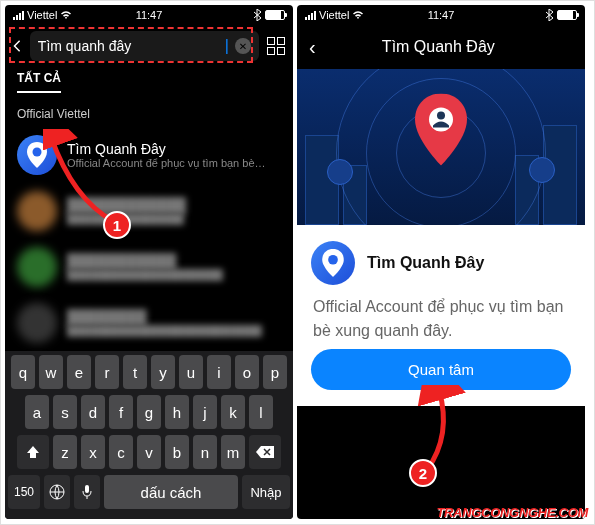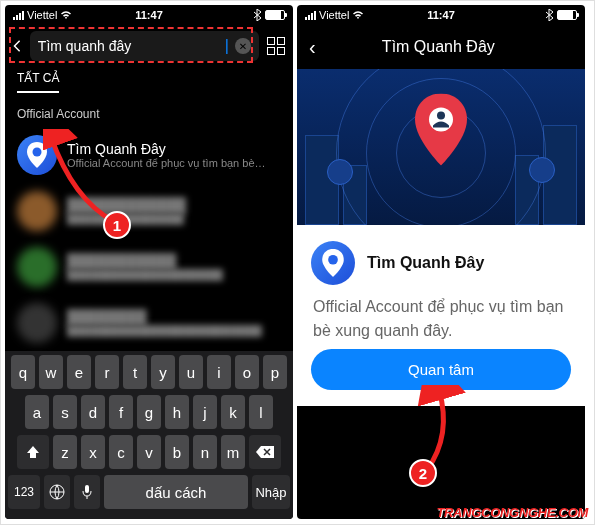--- a/index.html
+++ b/index.html
@@ -1,54 +1,54 @@
 <!DOCTYPE html>
 <html><head>
 <meta charset="utf-8">
 <style>
   * { box-sizing: border-box; margin: 0; padding: 0; font-family: -apple-system, Helvetica, Arial, sans-serif; }
   body { background: #fff; width: 595px; height: 525px; position: relative; border: 1px solid #dedede; }
   .phones { display: flex; gap: 4px; padding: 4px; }
   .phone { width: 288px; height: 514px; background: #000; border-radius: 4px; overflow: hidden; position: relative; }
   .status-bar { display: flex; justify-content: space-between; align-items: center; height: 20px; padding: 0 8px; font-size: 11px; color: #fff; }
   .status-left, .status-right { display: flex; align-items: center; gap: 3px; }
-  .status-center { position: absolute; left: 50%; transform: translateX(-50%); font-weight: 700; }
+  .status-center { position: absolute; left: 50%; transform: translateX(-50%); font-weight: 400; }
   .signal { display: flex; align-items: flex-end; gap: 1px; }
   .signal span { width: 2px; background: #fff; }
   .signal span:nth-child(1){height:3px}.signal span:nth-child(2){height:5px}.signal span:nth-child(3){height:7px}.signal span:nth-child(4){height:9px}
   .battery { width: 20px; height: 10px; border: 1px solid #fff; border-radius: 2px; position: relative; }
   .battery::after { content:''; position:absolute; right:-3px; top:2px; width:2px; height:4px; background:#fff; border-radius:0 1px 1px 0; }
   .battery-fill { background:#fff; height:100%; width:85%; }
   .search-row { display:flex; align-items:center; gap:8px; padding: 6px 8px; }
   .search-box { display:flex; align-items:center; background:#1a1a1a; border-radius:6px; padding:4px 8px; flex:1; gap:6px; height:30px; }
   .search-input { background:none; border:none; color:#fff; font-size:14px; flex:1; outline:none; }
   .clear-btn { width:16px; height:16px; background:#555; border-radius:50%; display:flex; align-items:center; justify-content:center; font-size:10px; color:#000; }
   .qr-icon { display:grid; grid-template:repeat(2,8px)/repeat(2,8px); gap:2px; }
   .qr-icon span { border:1px solid #fff; }
   .dashed-box { position:absolute; top:22px; left:4px; width:244px; height:36px; border:2px dashed #e33; pointer-events:none; z-index:5; }
   .tabs { display:flex; gap:18px; padding:4px 12px; font-size:12px; }
   .tab { color:#888; padding-bottom:6px; }
-  .tab.active { color:#fff; font-weight:400; border-bottom:2px solid #fff; }
+  .tab.active { color:#fff; font-weight:700; border-bottom:2px solid #fff; }
   .section-header { color:#ccc; font-size:12px; padding:10px 12px 6px; }
   .result-item { display:flex; align-items:center; gap:10px; padding:8px 12px; }
   .avatar { width:40px; height:40px; border-radius:50%; flex-shrink:0; }
   .avatar.pin { background:linear-gradient(135deg,#3b82f6,#1d4ed8); display:flex; align-items:center; justify-content:center; }
   .avatar.blur { filter:blur(5px); }
   .result-text .title { color:#fff; font-size:14px; }
   .result-text .sub { color:#888; font-size:11px; white-space:nowrap; overflow:hidden; text-overflow:ellipsis; max-width:200px; }
   .blur-text .title,.blur-text .sub { filter:blur(3px); color:#777; }
   .keyboard { position:absolute; bottom:0; left:0; right:0; background:#1c1c1e; padding:4px 3px; }
   .kb-row { display:flex; justify-content:center; gap:4px; margin-bottom:6px; }
   .key { background:#4a4a4c; color:#fff; border-radius:4px; font-size:15px; display:flex; align-items:center; justify-content:center; height:34px; }
   .key.letter { width:24px; }
   .key.shift,.key.del { background:#2d2d2f; width:32px; }
   .key.num { background:#2d2d2f; width:32px; font-size:12px; }
   .key.globe,.key.mic { background:#2d2d2f; width:26px; }
   .key.space { flex:1; font-size:15px; }
-  .key.enter { background:#2d2d2f; width:38px; font-size:13px; }
+  .key.enter { background:#2d2d2f; width:48px; font-size:13px; }
   .bottom-row { display:flex; gap:4px; }
   
   .header-right { display:flex; align-items:center; height:44px; padding:0 12px; background:#000; color:#fff; }
   .back-chevron { font-size:20px; color:#fff; }
   .header-title { flex:1; text-align:center; font-size:16px; font-weight:500; }
   .hero { height:156px; background:linear-gradient(180deg,#0a2d6e,#051a42); position:relative; overflow:hidden; }
   .hero-circles { position:absolute; left:50%; top:54%; transform:translate(-50%,-50%); }
   .hero-circles div { position:absolute; border:1px solid rgba(80,140,255,.35); border-radius:50%; }
   .hc1{width:90px;height:90px;left:-45px;top:-45px}.hc2{width:150px;height:150px;left:-75px;top:-75px}.hc3{width:210px;height:210px;left:-105px;top:-105px}
   .hero-pin { position:absolute; left:50%; top:48%; transform:translate(-50%,-70%); }
@@ -118,21 +118,21 @@
           <span></span>
           <span></span>
           <span></span>
         </div>
     </div>
 
     <div class="tabs">
       <div class="tab active">TẤT CẢ</div>
     </div>
 
-    <div class="section-header">Official Account</div>
+    <div class="section-header">Official Viettel</div>
 
     <div class="result-item">
       <div class="avatar pin">
         <svg width="22" height="26" viewBox="0 0 22 26">
             <path d="M11 0 C5 0 1 4 1 10 C1 17 11 26 11 26 C11 26 21 17 21 10 C21 4 17 0 11 0 Z" fill="#fff"></path>
             <circle cx="11" cy="10" r="4.5" fill="#2563eb"></circle>
           </svg>
       </div>
       <div class="result-text">
         <div class="title">Tìm Quanh Đây</div>
@@ -208,21 +208,21 @@
             <div class="key letter">m</div>
           </div>
         <div class="key del">
             <svg width="18" height="12" viewBox="0 0 18 12">
               <path d="M5 0 L18 0 L18 12 L5 12 L0 6 Z" fill="#fff"></path>
               <path d="M8 3 L14 9 M14 3 L8 9" stroke="#2d2d2f" stroke-width="1.5"></path>
             </svg>
           </div>
       </div>
       <div class="kb-row bottom-row">
-        <div class="key num">123</div>
+        <div class="key num">150</div>
         <div class="key globe">
             <svg width="16" height="16" viewBox="0 0 16 16">
               <circle cx="8" cy="8" r="7" stroke="#fff" fill="none"></circle>
               <path d="M1 8 L15 8 M8 1 Q12 8 8 15 Q4 8 8 1" stroke="#fff" fill="none"></path>
             </svg>
           </div>
         <div class="key mic">
             <svg width="10" height="16" viewBox="0 0 10 16">
               <rect x="3" y="1" width="4" height="8" rx="2" fill="#fff"></rect>
               <path d="M1 7 Q1 12 5 12 Q9 12 9 7 M5 12 L5 15" stroke="#fff" fill="none"></path>

